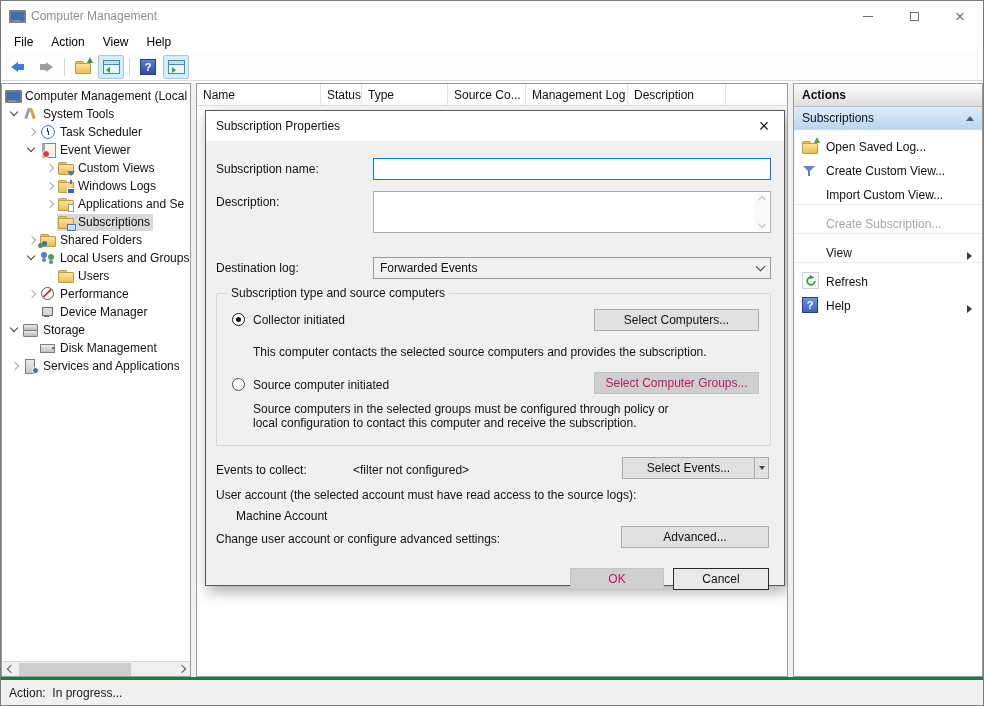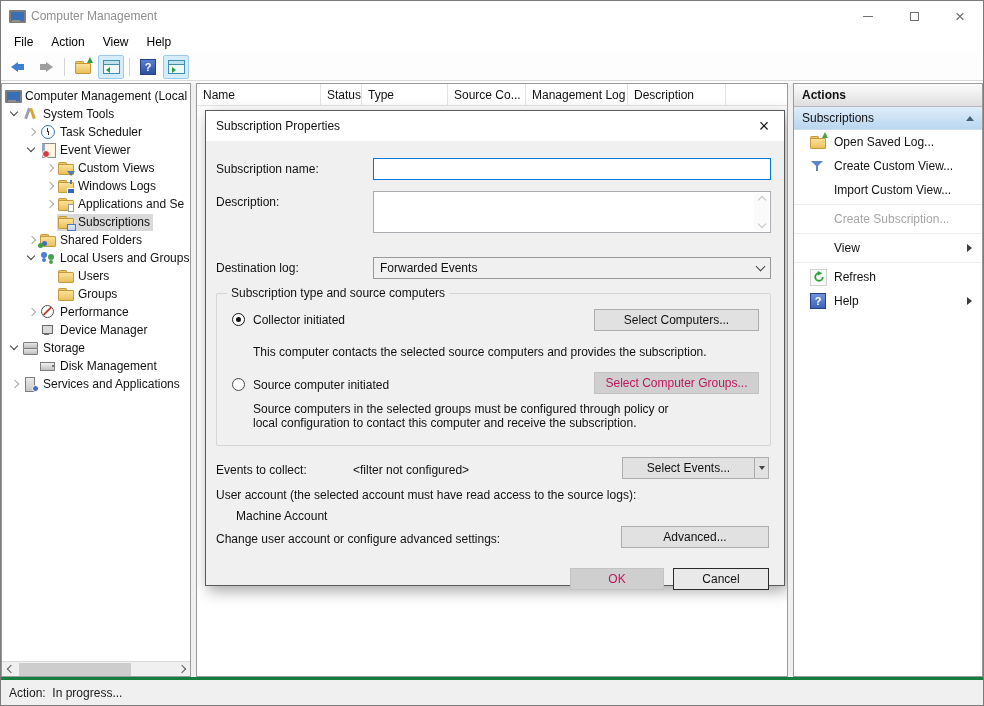--- a/index.html
+++ b/index.html
@@ -128,21 +128,21 @@
   .btn.dark-border{border-color:#2b2b2b;background:#e9e9e9}
   .split-btn{position:absolute;left:416px;top:316px;width:147px;height:22px;display:flex}
   .split-main{flex:1 1 auto;background:#e1e1e1;border:1px solid #adadad;display:flex;align-items:center;justify-content:center}
   .split-arrow{flex:0 0 14px;background:#e1e1e1;border:1px solid #adadad;border-left:none;display:flex;align-items:center;justify-content:center}
   .dd-tri{width:0;height:0;border-left:3px solid transparent;border-right:3px solid transparent;border-top:4px solid #444}
 
   
   .actions-header{height:23px;background:linear-gradient(#fcfcfc,#dedede);border-bottom:1px solid #b7b7b7;font-weight:bold;display:flex;align-items:center;padding:0 8px;flex:0 0 23px}
   .section-header{height:23px;background:linear-gradient(#dfedfb,#b9d6ef);display:flex;align-items:center;padding:0 8px;flex:0 0 23px;border-bottom:1px solid #cddff0}
   .collapse-tri{margin-left:auto;width:0;height:0;border-left:4px solid transparent;border-right:4px solid transparent;border-bottom:5px solid #44607c}
-  .act-item{height:24px;display:flex;align-items:center;padding:0 10px 0 16px;flex:0 0 24px}
+  .act-item{height:24px;display:flex;align-items:flex-end;padding:0 10px 0 8px;flex:0 0 24px}
   .act-item .spacer{width:24px;flex:0 0 24px;display:flex;align-items:center}
   .act-item.disabled{color:#a6a6a6}
   .act-sep{height:1px;background:#ededed;margin:2px 0;flex:0 0 1px}
   .sub-tri{margin-left:auto;width:0;height:0;border-top:4px solid transparent;border-bottom:4px solid transparent;border-left:5px solid #3c3c3c}
   .aic{width:16px;height:14px;position:relative}
   .funnel::before{content:"";position:absolute;left:1px;top:2px;border-left:6px solid transparent;border-right:6px solid transparent;border-top:6px solid #5b84c9}
   .funnel::after{content:"";position:absolute;left:6px;top:7px;width:2px;height:5px;background:#5b84c9}
   .refresh-box{width:17px;height:17px;border:1px solid #d2d2d2;background:#f8f8f8;display:flex;align-items:center;justify-content:center}
   .help-ic.light{background:linear-gradient(#6f94e0,#3c63b8)}
 
@@ -282,27 +282,20 @@
             <span class="hl">
               <span class="tic people"></span>
               <span class="tlabel">Local Users and Groups</span>
             </span>
           </div>
         <div class="trow lvl3">
             <span class="chev"></span>
             <span class="hl">
               <span class="tic folder"></span>
               <span class="tlabel">Users</span>
-            </span>
-          </div>
-        <div class="trow lvl3">
-            <span class="chev"></span>
-            <span class="hl">
-              <span class="tic folder"></span>
-              <span class="tlabel">Groups</span>
             </span>
           </div>
         <div class="trow lvl2">
             <span class="chev col"></span>
             <span class="hl">
               <span class="tic perf"></span>
               <span class="tlabel">Performance</span>
             </span>
           </div>
         <div class="trow lvl2">

